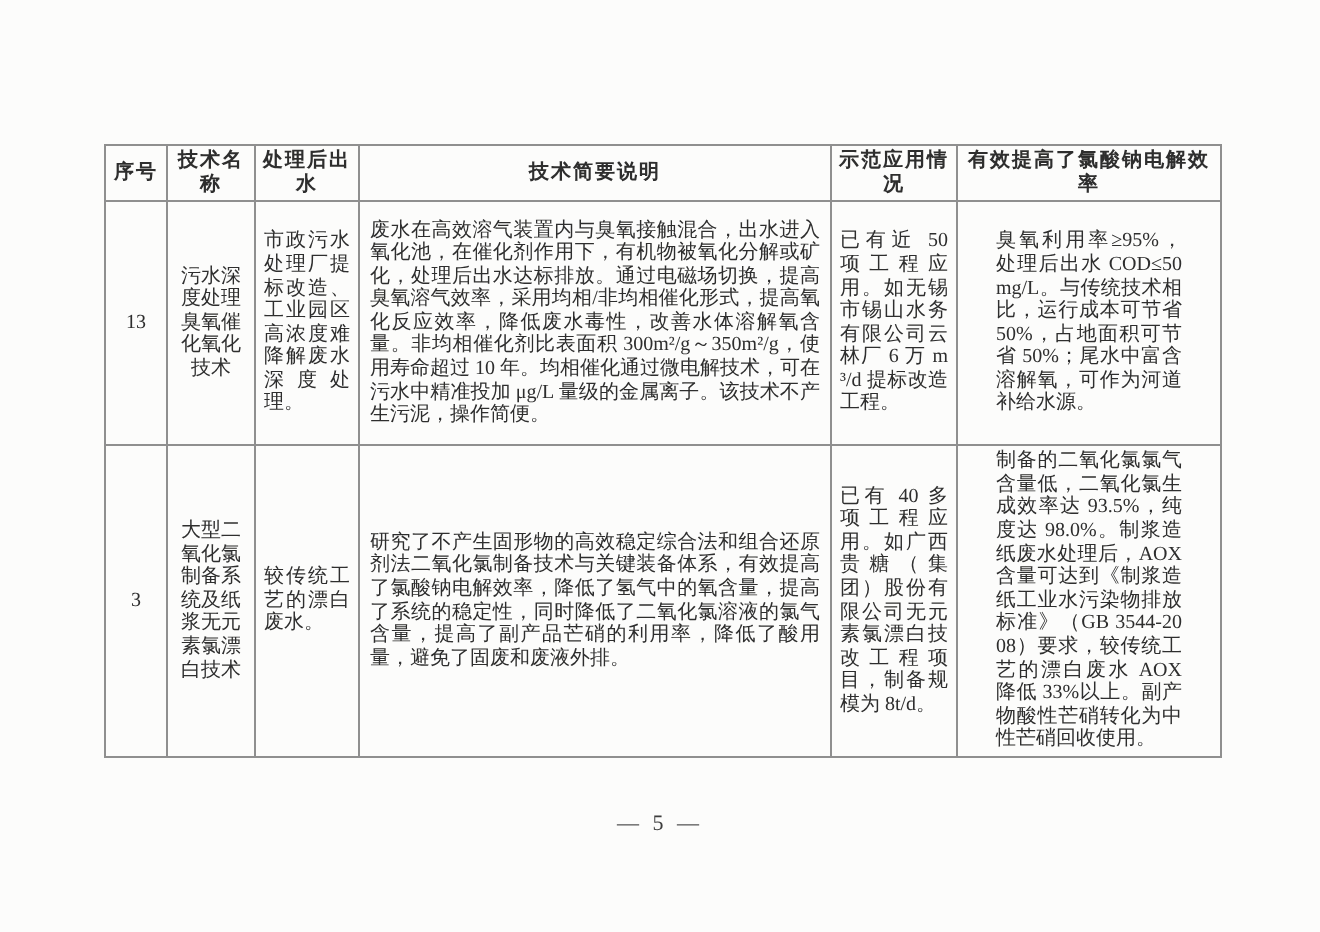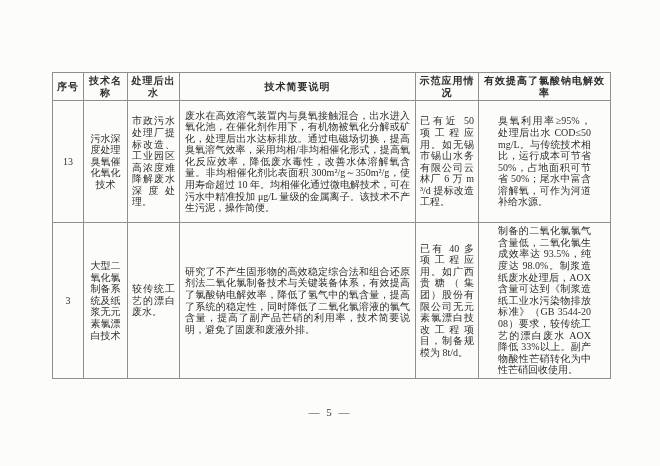--- a/index.html
+++ b/index.html
@@ -81,21 +81,21 @@
         <td class="c-name">污水深度处理臭氧催化氧化技术</td>
         <td class="c-scope">市政污水处理厂提标改造、工业园区高浓度难降解废水深度处理。</td>
         <td class="c-desc">废水在高效溶气装置内与臭氧接触混合，出水进入氧化池，在催化剂作用下，有机物被氧化分解或矿化，处理后出水达标排放。通过电磁场切换，提高臭氧溶气效率，采用均相/非均相催化形式，提高氧化反应效率，降低废水毒性，改善水体溶解氧含量。非均相催化剂比表面积 300m²/g～350m²/g，使用寿命超过 10 年。均相催化通过微电解技术，可在污水中精准投加 μg/L 量级的金属离子。该技术不产生污泥，操作简便。</td>
         <td class="c-app">已有近 50 项工程应用。如无锡市锡山水务有限公司云林厂 6 万 m³/d 提标改造工程。</td>
         <td class="c-eff">臭氧利用率≥95%，处理后出水 COD≤50mg/L。与传统技术相比，运行成本可节省 50%，占地面积可节省 50%；尾水中富含溶解氧，可作为河道补给水源。</td>
       </tr>
       <tr class="row-b">
         <td class="c-no">3</td>
         <td class="c-name">大型二氧化氯制备系统及纸浆无元素氯漂白技术</td>
         <td class="c-scope">较传统工艺的漂白废水。</td>
-        <td class="c-desc">研究了不产生固形物的高效稳定综合法和组合还原剂法二氧化氯制备技术与关键装备体系，有效提高了氯酸钠电解效率，降低了氢气中的氧含量，提高了系统的稳定性，同时降低了二氧化氯溶液的氯气含量，提高了副产品芒硝的利用率，技术简要说明，避免了固废和废液外排。</td>
+        <td class="c-desc">研究了不产生固形物的高效稳定综合法和组合还原剂法二氧化氯制备技术与关键装备体系，有效提高了氯酸钠电解效率，降低了氢气中的氧含量，提高了系统的稳定性，同时降低了二氧化氯溶液的氯气含量，提高了副产品芒硝的利用率，降低了酸用量，避免了固废和废液外排。</td>
         <td class="c-app">已有 40 多项工程应用。如广西贵糖（集团）股份有限公司无元素氯漂白技改工程项目，制备规模为 8t/d。</td>
         <td class="c-eff">制备的二氧化氯氯气含量低，二氧化氯生成效率达 93.5%，纯度达 98.0%。制浆造纸废水处理后，AOX 含量可达到《制浆造纸工业水污染物排放标准》（GB 3544-2008）要求，较传统工艺的漂白废水 AOX 降低 33%以上。副产物酸性芒硝转化为中性芒硝回收使用。</td>
       </tr>
     </tbody>
   </table>
 
   <div class="page-number">— 5 —</div>
 
 </div>
 

